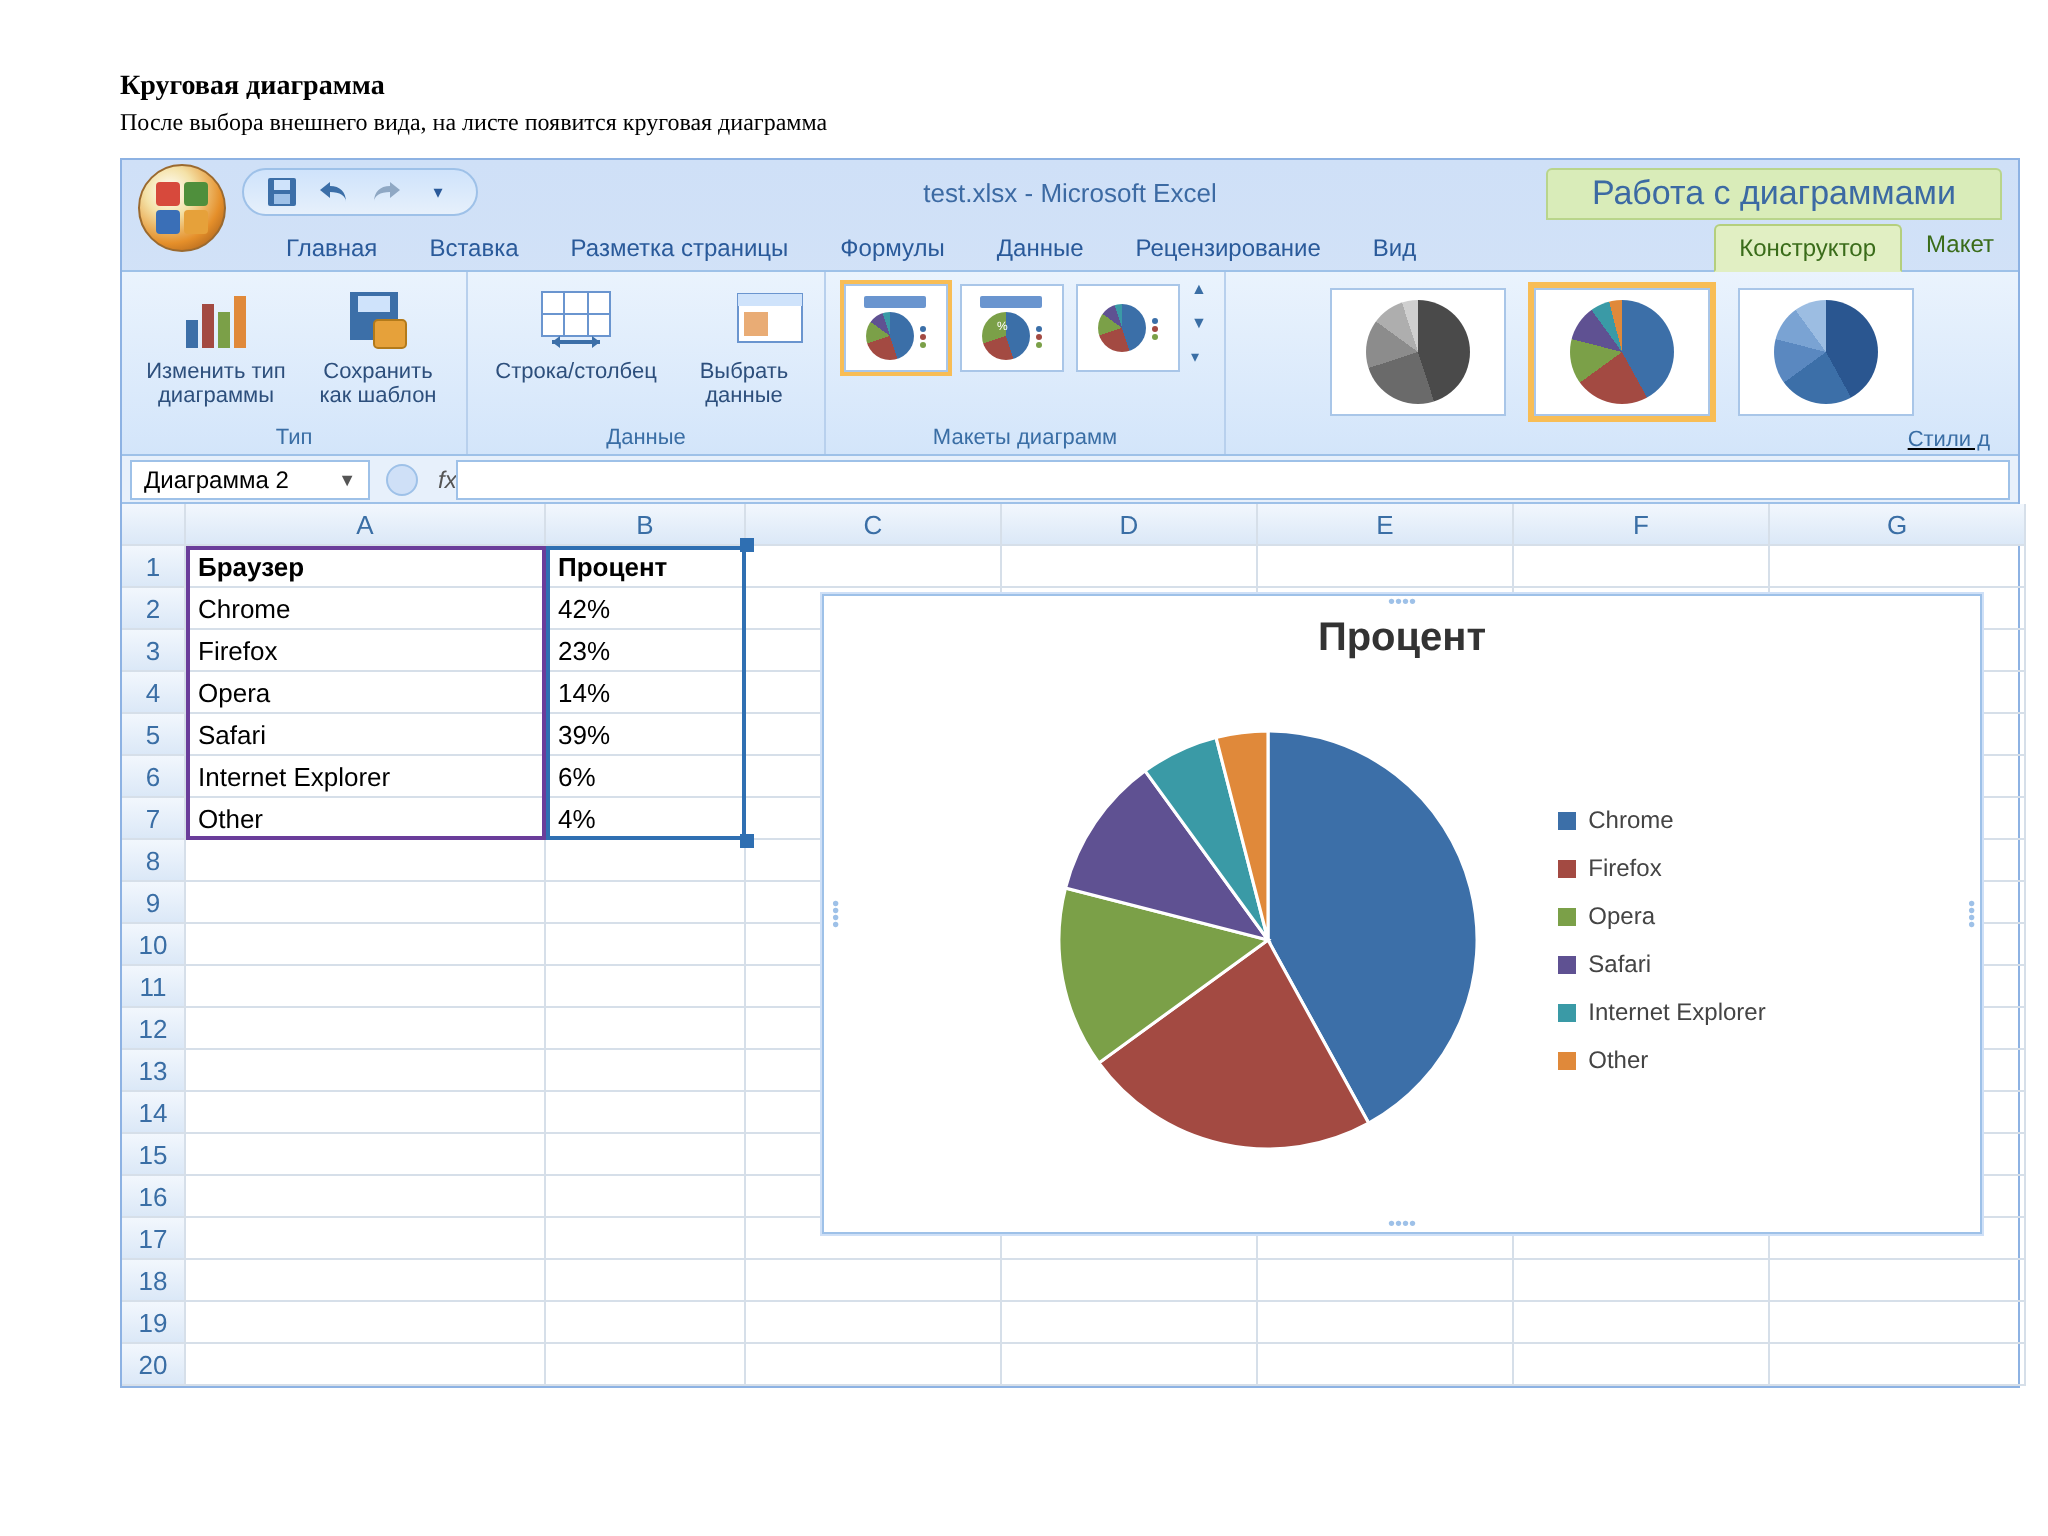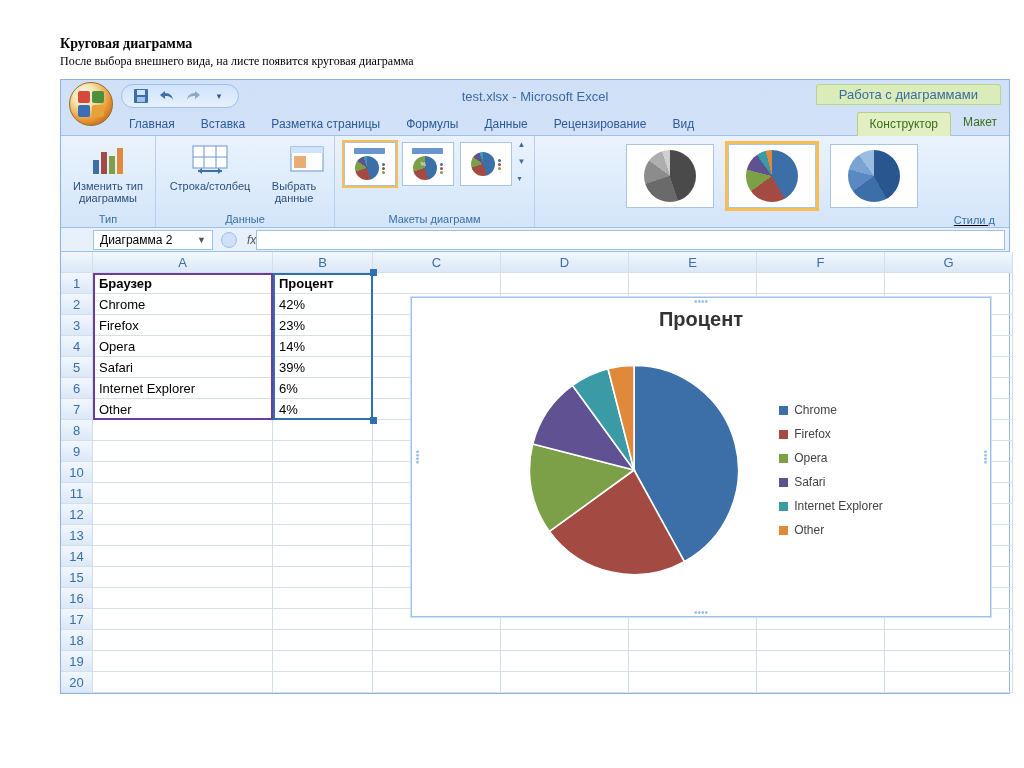--- a/index.html
+++ b/index.html
@@ -17,24 +17,24 @@
                 border: 1px solid #9b6a2f; display: flex; align-items: center; justify-content: center;
                z-index:5; position:relative;}
   .office-inner { width:26px;height:26px;display:grid;grid-template-columns:1fr 1fr;grid-template-rows:1fr 1fr; gap:2px;}
   .office-inner span:nth-child(1){background:#d7493c;border-radius:2px;}
   .office-inner span:nth-child(2){background:#4f8f3c;border-radius:2px;}
   .office-inner span:nth-child(3){background:#3a6fb7;border-radius:2px;}
   .office-inner span:nth-child(4){background:#e6a13a;border-radius:2px;}
   .qat { display:flex; align-items:center; gap:8px; background:linear-gradient(#cfe3fb,#e6f0fb); border:1px solid #9ec1e8; border-radius:12px; padding:2px 10px; height:24px;}
   .qat-icon { width:18px;height:18px;display:flex;align-items:center;justify-content:center;color:#2a5a9a; }
   .win-title{ position:absolute; left:50%; transform:translateX(-50%); color:#3c6aa3; font-size:13px;}
-  .context-tab {position:absolute; right:8px; top:4px; color:#3c6aa3; font-size:13px; background:#d9ecb9; padding:2px 22px; border:1px solid #b9d58b; border-radius:3px 3px 0 0; }
-
-  
-  .tabs { display:flex; align-items:flex-end; height:24px; padding-left:56px; background:transparent; border-bottom:1px solid #9ec1e8; gap:2px; }
+  .context-tab {position:absolute; right:8px; top:4px; color:#3c6aa3; font-size:17px; background:#d9ecb9; padding:2px 22px; border:1px solid #b9d58b; border-radius:3px 3px 0 0; }
+
+  
+  .tabs { display:flex; align-items:flex-end; height:24px; padding-left:70px; background:transparent; border-bottom:1px solid #9ec1e8; gap:2px; }
   .tab { padding:4px 12px; color:#2a5a9a; cursor:default; font-size:12px; }
   .tab.active{ background:#e1efc3; border:1px solid #b4cf7d; border-bottom:1px solid #e1efc3; border-radius:3px 3px 0 0; position:relative; top:1px;}
   .ctx-tabs { margin-left:auto; display:flex; gap:0;}
   .ctx-tabs .tab{color:#3a6c1a;}
 
   
   .ribbon { height:92px; background:linear-gradient(#eaf3fd,#d3e5fa); border-bottom:1px solid #9ec1e8; display:flex; }
   .group { border-right:1px solid #b8d0ed; display:flex; flex-direction:column; align-items:center; padding:4px 8px 0 8px; }
   .group-body{flex:1;display:flex;align-items:flex-start;gap:6px;}
   .group-label{font-size:11px;color:#3a6ea5; padding:2px 0; width:100%; text-align:center;}
@@ -46,21 +46,21 @@
   .layout-thumb.sel{outline:2px solid #f8bd55;}
   .thumb-title{height:6px;width:70%;background:#6a95cf;border-radius:1px;}
   .mini-pie{width:24px;height:24px;border-radius:50%;background:conic-gradient(#3b6fa8 0 45%,#a34a42 45% 70%,#7ba048 70% 85%,#5f5192 85% 95%,#3a9aa6 95% 100%);}
   .mini-leg{display:flex;flex-direction:column;gap:1px;}
   .mini-leg i{width:3px;height:3px;border-radius:50%;background:#3b6fa8;}
   .style-thumb{width:88px;height:64px;border:1px solid #a9c6e8;background:#fff;margin:4px;display:flex;align-items:center;justify-content:center;}
   .style-thumb.sel{outline:3px solid #f8bd55;}
   .big-pie{width:52px;height:52px;border-radius:50%;}
 
   
-  .fbar{height:24px;background:#e7f0fb;border-bottom:1px solid #9ec1e8;display:flex;align-items:center;padding-left:28px;}
+  .fbar{height:24px;background:#e7f0fb;border-bottom:1px solid #9ec1e8;display:flex;align-items:center;}
   .namebox{width:120px;height:20px;margin:0 4px;background:#fff;border:1px solid #9ec1e8;display:flex;align-items:center;padding:0 6px;font-size:12px;justify-content:space-between;}
   .namebox span.dd{font-size:9px;color:#555;}
   .fx-dot{width:16px;height:16px;border-radius:50%;background:#cfe0f7;border:1px solid #9ec1e8;margin:0 4px;}
   .fx-label{font-style:italic;color:#555;margin-left:6px;}
   .formula-in{flex:1;height:20px;background:#fff;border:1px solid #9ec1e8;margin-right:4px;}
 
   
   .sheet{display:grid;grid-template-columns:32px 180px 100px repeat(5,128px);grid-auto-rows:21px;border-collapse:collapse;background:#fff;}
   .sheet > div{border-right:1px solid #d6dfe9;border-bottom:1px solid #d6dfe9;padding:1px 6px;font-size:13px;display:flex;align-items:center;}
   .colh{background:linear-gradient(#f2f7fd,#dbe8f7);justify-content:center;color:#3a6ea5;font-size:12px;}
@@ -145,20 +145,30 @@
         <div class="big-btn">
           <div class="ic">
             <svg width="34" height="32" viewBox="0 0 34 32">
                 <rect x="2" y="16" width="6" height="14" fill="#3c6fa8"></rect>
                 <rect x="10" y="8" width="6" height="22" fill="#a34a42"></rect>
                 <rect x="18" y="12" width="6" height="18" fill="#7ba048"></rect>
                 <rect x="26" y="4" width="6" height="26" fill="#e0893a"></rect>
               </svg>
           </div>
           <span>Изменить тип диаграммы</span>
+        </div>
+        <div class="big-btn" style="width:72px;">
+          <div class="ic">
+            <svg width="32" height="32" viewBox="0 0 32 32">
+                <rect x="2" y="2" width="24" height="24" fill="#3c6fa8"></rect>
+                <rect x="6" y="4" width="16" height="8" fill="#cfe3fb"></rect>
+                <rect x="14" y="16" width="16" height="14" rx="2" fill="#e6a13a" stroke="#b37a1a"></rect>
+              </svg>
+          </div>
+          <span>Сохранить как шаблон</span>
         </div>
       </div>
       <div class="group-label">Тип</div>
     </div>
 
     <div class="group">
       <div class="group-body">
         <div class="big-btn" style="width:92px;">
           <div class="ic">
             <svg width="36" height="30" viewBox="0 0 36 30">

